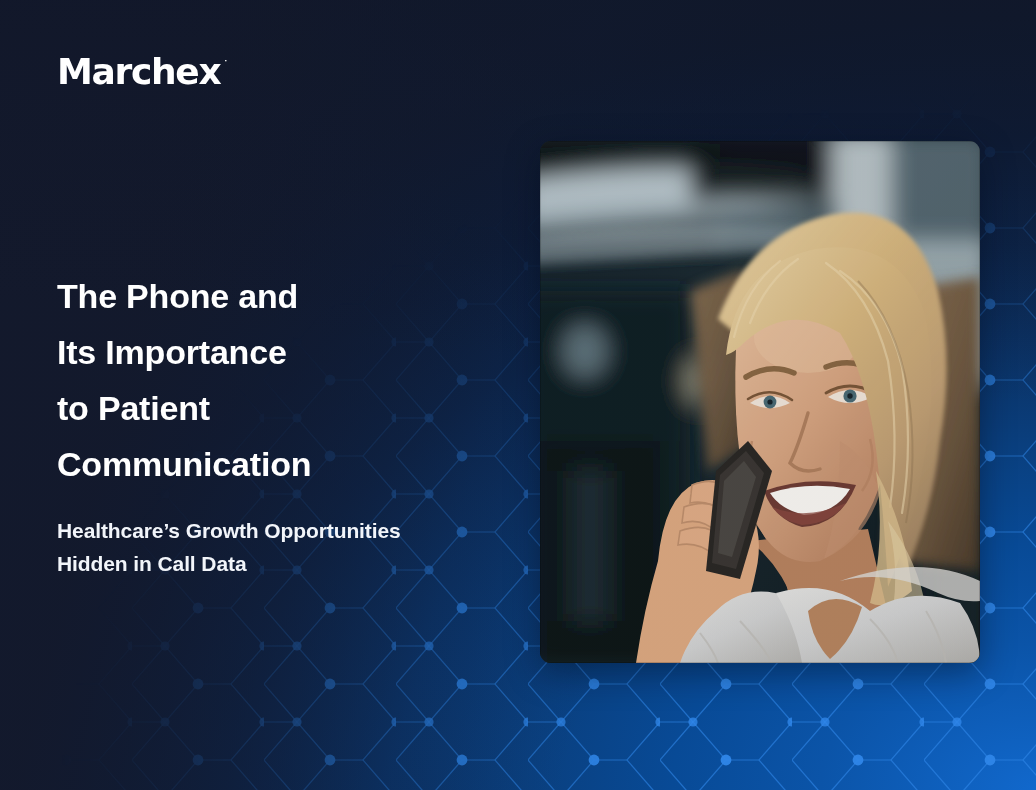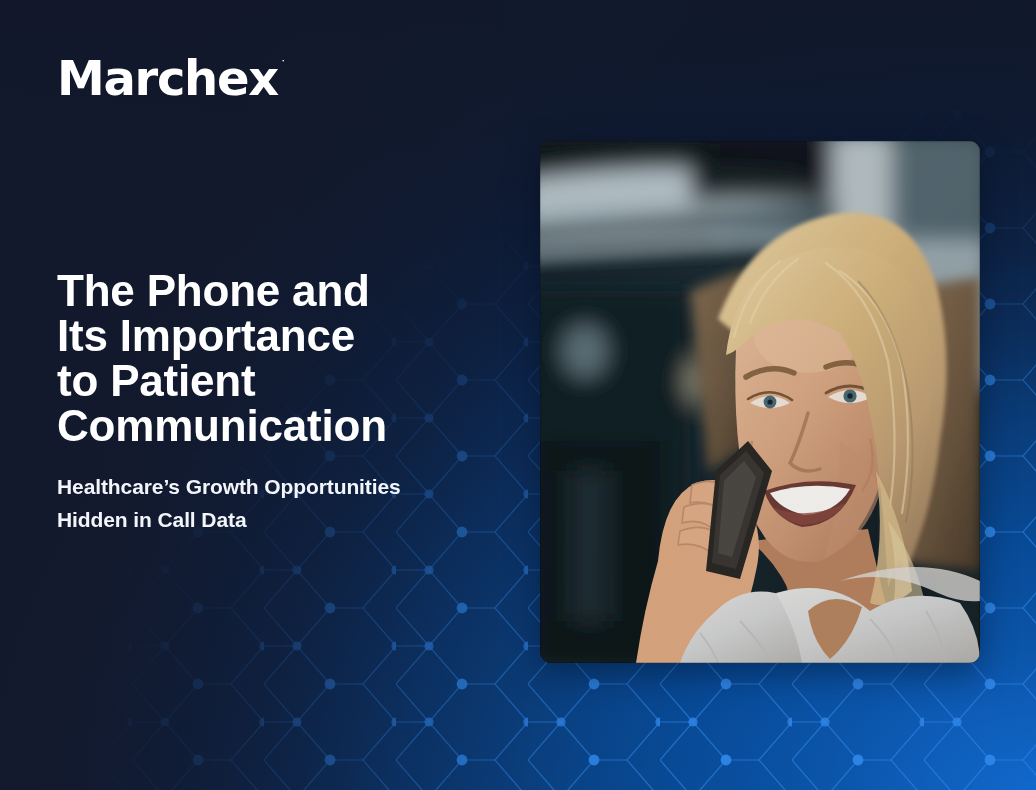--- a/index.html
+++ b/index.html
@@ -78,21 +78,21 @@
   
   .logo {
     position: absolute;
     left: 57px;
     top: 54px;
     display: flex;
     align-items: flex-start;
     z-index: 6;
   }
   .logo-word {
-    font-size: 48px;
+    font-size: 36px;
     line-height: 1;
     font-weight: 700;
     letter-spacing: -1.3px;
     color: #ffffff;
     font-family: "DejaVu Sans", sans-serif;
   }
   .logo-tm {
     font-size: 13px;
     line-height: 1;
     color: #ffffff;
@@ -105,23 +105,23 @@
   .text-block {
     position: absolute;
     left: 57px;
     top: 268px;
     width: 460px;
     z-index: 6;
   }
   .headline {
     margin: 0;
     color: #ffffff;
-    font-size: 44px;
+    font-size: 34px;
     font-weight: 700;
-    line-height: 45px;
+    line-height: 56px;
     letter-spacing: -0.2px;
     white-space: pre-line;
   }
   .subhead {
     margin: 0;
     margin-top: 22px;
     color: #f2f5fa;
     font-size: 21px;
     font-weight: 600;
     line-height: 33px;

